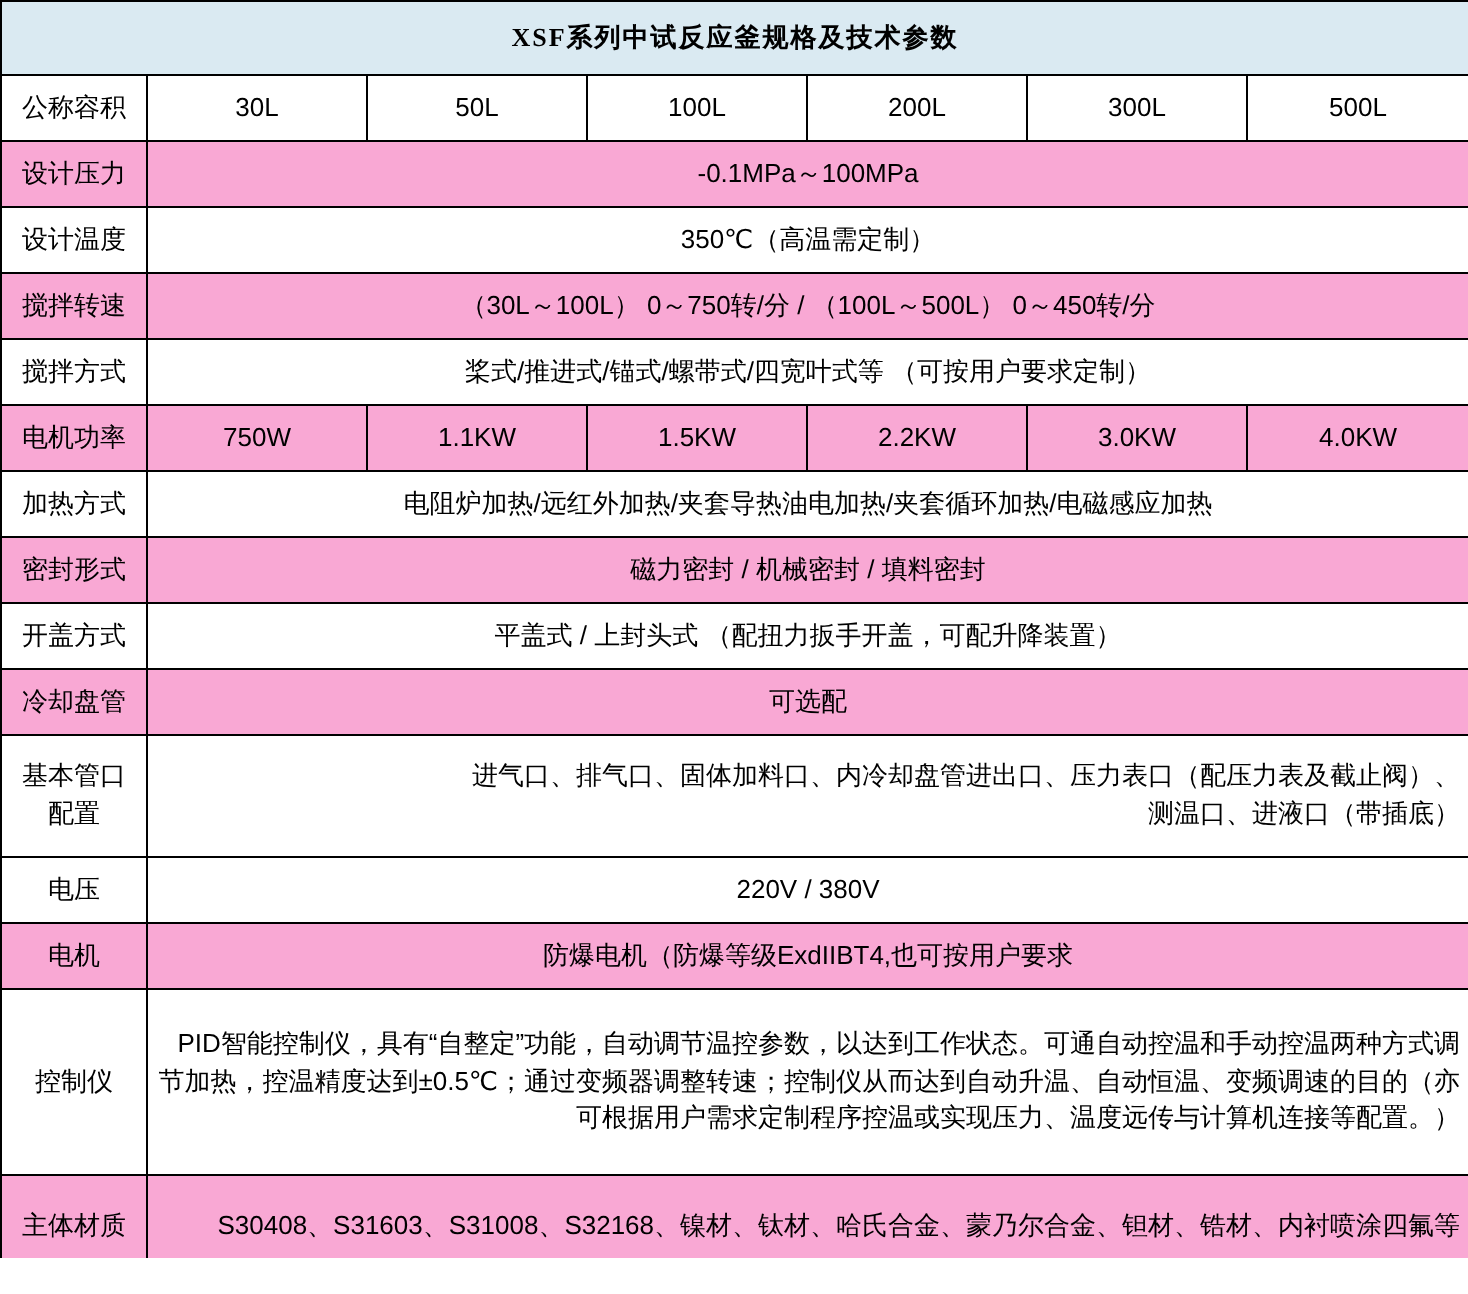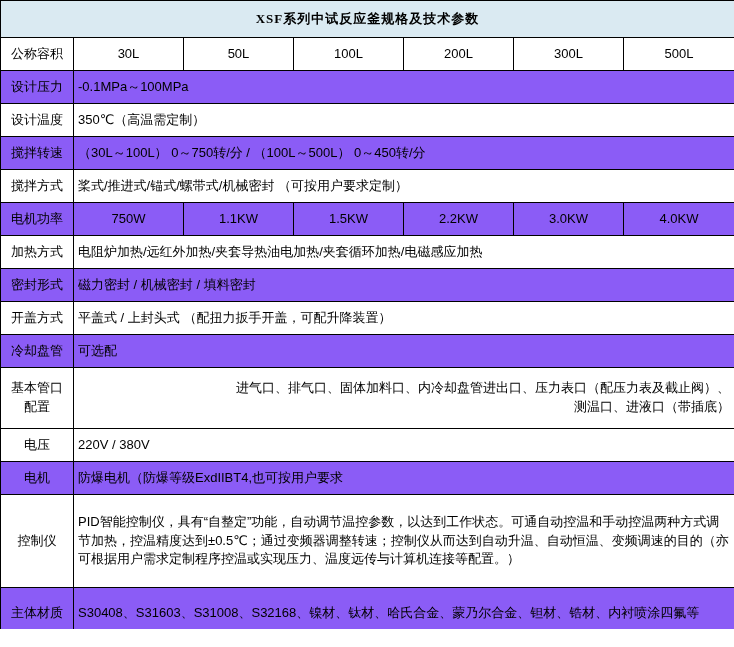--- a/index.html
+++ b/index.html
@@ -42,24 +42,24 @@
     font-family: "Liberation Serif", "DejaVu Serif", serif;
     height: 30px;
   }
   .label-cell {
     width: 73px;
     text-align: center;
     font-size: 13.5px;
     padding: 4px 2px;
   }
   .val-center {
-    text-align: left;
+    text-align: center;
   }
   .row-tint td {
-    background: #8b5cf6;
+    background: #f9a8d4;
   }
   .row-plain td {
     background: #ffffff;
   }
   .vol-cell {
     text-align: center;
     font-size: 13.5px;
   }
   .r-cap td { height: 26px; }
   .r-press td { height: 26px; }
@@ -75,21 +75,21 @@
   .r-out td { height: 26px; }
   .r-volt td { height: 26px; }
   .r-motor td { height: 26px; }
   .r-ctrl td { height: 86px; }
   .r-mat td { height: 44px; }
   .multi {
     text-align: right;
     line-height: 1.5;
   }
   .para {
-    text-align: left;
+    text-align: right;
     line-height: 1.55;
     padding: 4px 6px;
   }
 </style>
 </head>
 <body>
 
 <div id="spec-sheet">
   <table class="spec-table">
     <colgroup>
@@ -127,21 +127,21 @@
         <td class="val-center" colspan="6">350℃（高温需定制）</td>
       </tr>
 
       <tr class="row-tint r-speed">
         <td class="label-cell">搅拌转速</td>
         <td class="val-center" colspan="6">（30L～100L）  0～750转/分  /  （100L～500L）  0～450转/分</td>
       </tr>
 
       <tr class="row-plain r-mode">
         <td class="label-cell">搅拌方式</td>
-        <td class="val-center" colspan="6">桨式/推进式/锚式/螺带式/机械密封 （可按用户要求定制）</td>
+        <td class="val-center" colspan="6">桨式/推进式/锚式/螺带式/四宽叶式等 （可按用户要求定制）</td>
       </tr>
 
       <tr class="row-tint r-power">
         <td class="label-cell">电机功率</td>
         <td class="vol-cell">750W</td>
         <td class="vol-cell">1.1KW</td>
         <td class="vol-cell">1.5KW</td>
         <td class="vol-cell">2.2KW</td>
         <td class="vol-cell">3.0KW</td>
         <td class="vol-cell">4.0KW</td>

